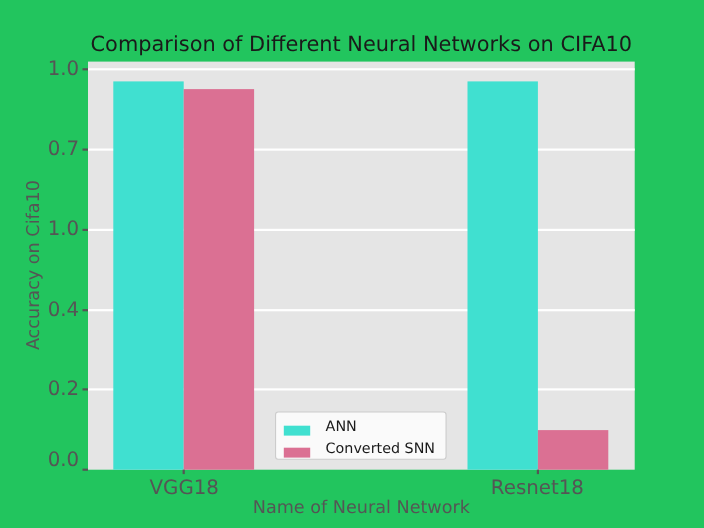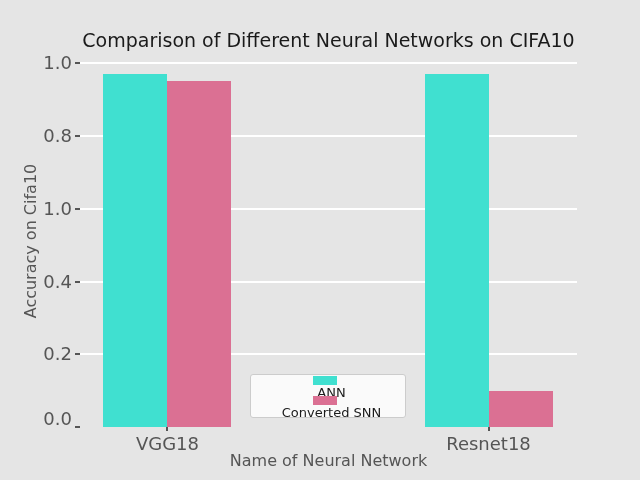--- a/index.html
+++ b/index.html
@@ -5,21 +5,21 @@
   html, body {
     margin: 0;
     padding: 0;
     background: #ffffff;
     font-family: "DejaVu Sans", sans-serif;
   }
   .figure {
     position: relative;
     width: 640px;
     height: 480px;
-    background: #e5e5e5;
+    background: #22c55e;
     overflow: hidden;
   }
   .chart-title {
     position: absolute;
     left: 80px;
     width: 497px;
     top: 29px;
     text-align: center;
     font-size: 19px;
     color: #1a1a1a;
@@ -103,23 +103,22 @@
     border: 1px solid #cccccc;
     border-radius: 3px;
     display: flex;
     flex-direction: column;
     justify-content: center;
     padding-left: 7px;
     box-sizing: border-box;
   }
   .legend-row {
     display: flex;
-    align-items: center;
+    align-items: flex-end;
     height: 20px;
-    flex-direction: column;
   }
   .legend-swatch {
     width: 24px;
     height: 9px;
     margin-right: 14px;
     flex: 0 0 auto;
   }
   .legend-label {
     font-size: 13px;
     color: #1a1a1a;
@@ -159,20 +158,20 @@
     </div>
 <div class="ytick-mark" style="top: 426px; background: rgb(85, 85, 85);"></div>
     <div class="ytick-label" style="top: 411px; color: rgb(85, 85, 85);">0.0</div>
     <div class="ytick-mark" style="top: 353.255px; background: rgb(85, 85, 85);"></div>
     <div class="ytick-label" style="top: 346.255px; color: rgb(85, 85, 85);">0.2</div>
     <div class="ytick-mark" style="top: 280.51px; background: rgb(85, 85, 85);"></div>
     <div class="ytick-label" style="top: 273.51px; color: rgb(85, 85, 85);">0.4</div>
     <div class="ytick-mark" style="top: 207.765px; background: rgb(85, 85, 85);"></div>
     <div class="ytick-label" style="top: 200.765px; color: rgb(85, 85, 85);">1.0</div>
     <div class="ytick-mark" style="top: 135.02px; background: rgb(85, 85, 85);"></div>
-    <div class="ytick-label" style="top: 128.02px; color: rgb(85, 85, 85);">0.8</div>
+    <div class="ytick-label" style="top: 128.02px; color: rgb(85, 85, 85);">0.7</div>
     <div class="ytick-mark" style="top: 62.2745px; background: rgb(85, 85, 85);"></div>
     <div class="ytick-label" style="top: 55.2745px; color: rgb(85, 85, 85);">1.0</div>
     <div class="xtick-mark" style="left: 166.472px; background: rgb(85, 85, 85);"></div>
     <div class="xtick-label" style="left: 97.472px; color: rgb(85, 85, 85);">VGG18</div>
     <div class="xtick-mark" style="left: 487.534px; background: rgb(85, 85, 85);"></div>
     <div class="xtick-label" style="left: 418.534px; color: rgb(85, 85, 85);">Resnet18</div>
   </div>
 
 </body></html>

